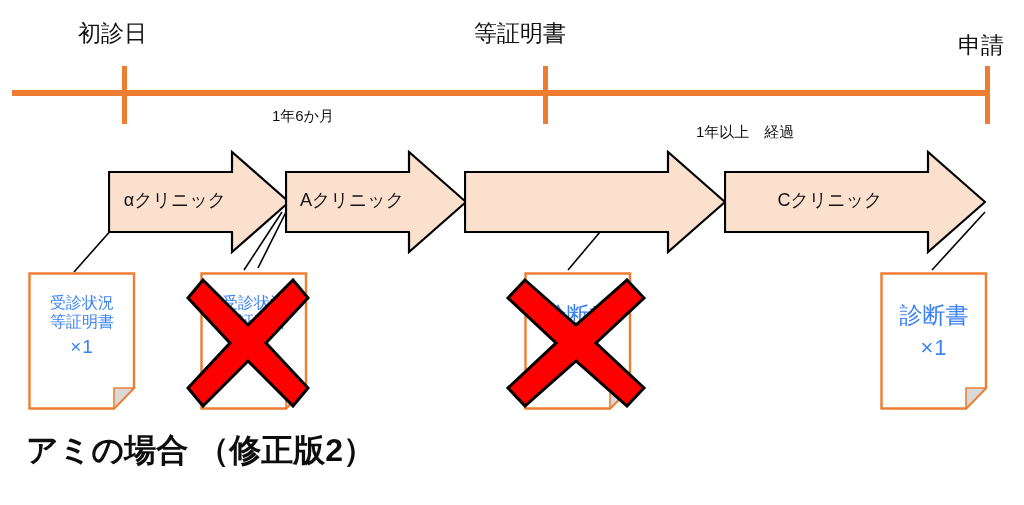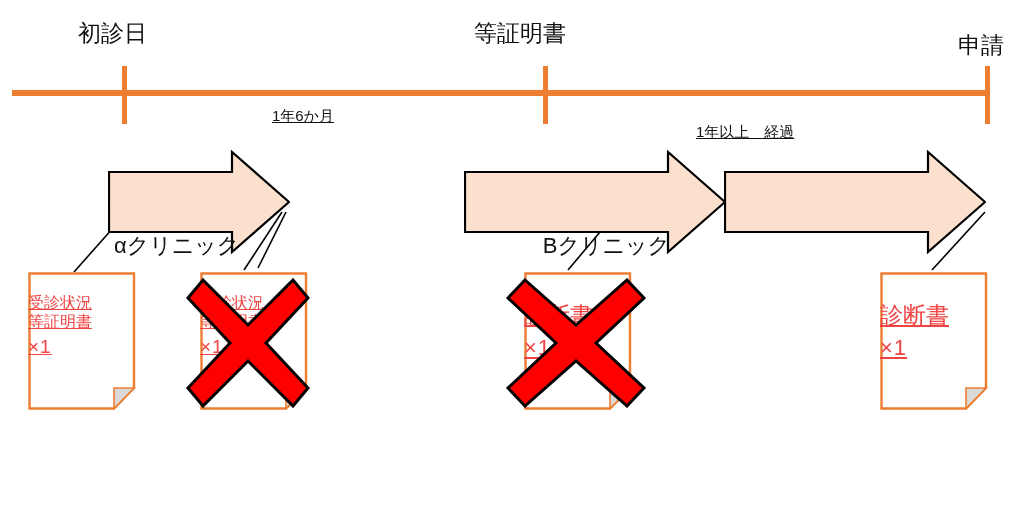--- a/index.html
+++ b/index.html
@@ -33,43 +33,40 @@
     font-size: 23px;
     line-height: 1;
     white-space: nowrap;
     color: #111111;
   }
   .tl-span-label {
     font-size: 15px;
     line-height: 1;
     white-space: nowrap;
     color: #111111;
-    text-decoration: underline;
   }
 
   
   .arrow-wrap { }
   .arrow-svg { display: block; }
   .arrow-text {
-    font-size: 22px;
+    font-size: 18px;
     line-height: 1;
     white-space: nowrap;
     color: #111111;
-    text-align: right;
-    margin-top: 44px;
+    text-align: center;
   }
 
   
   .doc-svg { display: block; }
   .doc-text {
-    text-align: left;
-    white-space: nowrap;
-    color: #ef4444;
+    text-align: center;
+    white-space: nowrap;
+    color: #3b82f6;
     line-height: 1.18;
-    text-decoration: underline;
   }
   .doc-text.small { font-size: 16px; }
   .doc-text.large { font-size: 23px; }
   .doc-count { letter-spacing: 1px; }
 
   
   .leader-svg { display: block; overflow: visible; }
 
   
   .cross-svg { display: block; }
@@ -117,32 +114,38 @@
     </g>
   </svg>
 
   <div class="abs arrow-wrap" style="left:108px; top:150px;">
     <svg class="arrow-svg" width="182" height="104" viewBox="0 0 182 104">
       <polygon points="1,22 124,22 124,2 181,52 124,102 124,82 1,82" fill="#FBE0CE" stroke="#000000" stroke-width="2.2"></polygon>
     </svg>
     <div class="abs arrow-text" style="left:6px; top:41px; width:122px;">αクリニック</div>
   </div>
 
+  <div class="abs arrow-wrap" style="left:285px; top:150px;">
+    <svg class="arrow-svg" width="182" height="104" viewBox="0 0 182 104">
+      <polygon points="1,22 124,22 124,2 181,52 124,102 124,82 1,82" fill="#FBE0CE" stroke="#000000" stroke-width="2.2"></polygon>
+    </svg>
+    <div class="abs arrow-text" style="left:6px; top:41px; width:122px;">Aクリニック</div>
+  </div>
 
   <div class="abs arrow-wrap" style="left:464px; top:150px;">
     <svg class="arrow-svg" width="262" height="104" viewBox="0 0 262 104">
       <polygon points="1,22 204,22 204,2 261,52 204,102 204,82 1,82" fill="#FBE0CE" stroke="#000000" stroke-width="2.2"></polygon>
     </svg>
-    <div class="abs arrow-text" style="left:6px; top:41px; width:200px;">Bクリニック</div>
   </div>
 
   <div class="abs arrow-wrap" style="left:724px; top:150px;">
     <svg class="arrow-svg" width="262" height="104" viewBox="0 0 262 104">
       <polygon points="1,22 204,22 204,2 261,52 204,102 204,82 1,82" fill="#FBE0CE" stroke="#000000" stroke-width="2.2"></polygon>
     </svg>
+    <div class="abs arrow-text" style="left:6px; top:41px; width:200px;">Cクリニック</div>
   </div>
 
   <div class="abs" style="left:28px; top:272px;">
     <svg class="doc-svg" width="108" height="138" viewBox="0 0 108 138">
       <path d="M1.5,1.5 L106,1.5 L106,116 L86,136.5 L1.5,136.5 Z" fill="#FFFFFF" stroke="#ED7D31" stroke-width="2.4"></path>
       <path d="M106,116 L86,136.5 L86,116 Z" fill="#D9D9D9" stroke="#ED7D31" stroke-width="1.6"></path>
     </svg>
     <div class="abs doc-text small" style="left:0; top:22px; width:108px;">
       <div>受診状況</div>
       <div>等証明書</div>
@@ -185,14 +188,15 @@
     <svg class="doc-svg" width="108" height="138" viewBox="0 0 108 138">
       <path d="M1.5,1.5 L106,1.5 L106,116 L86,136.5 L1.5,136.5 Z" fill="#FFFFFF" stroke="#ED7D31" stroke-width="2.4"></path>
       <path d="M106,116 L86,136.5 L86,116 Z" fill="#D9D9D9" stroke="#ED7D31" stroke-width="1.6"></path>
     </svg>
     <div class="abs doc-text large" style="left:0; top:30px; width:108px;">
       <div>診断書</div>
       <div class="doc-count" style="font-size:22px; margin-top:6px;">×1</div>
     </div>
   </div>
 
+  <div class="abs caption" style="left:26px; top:434px;">アミの場合 （修正版2）</div>
 
 </div>
 
 </body></html>

